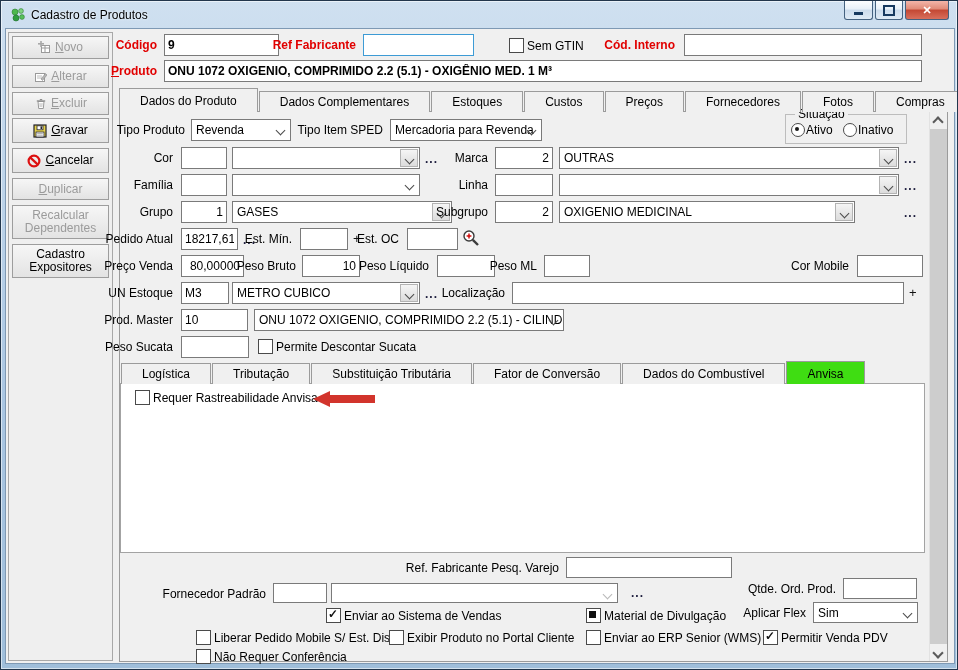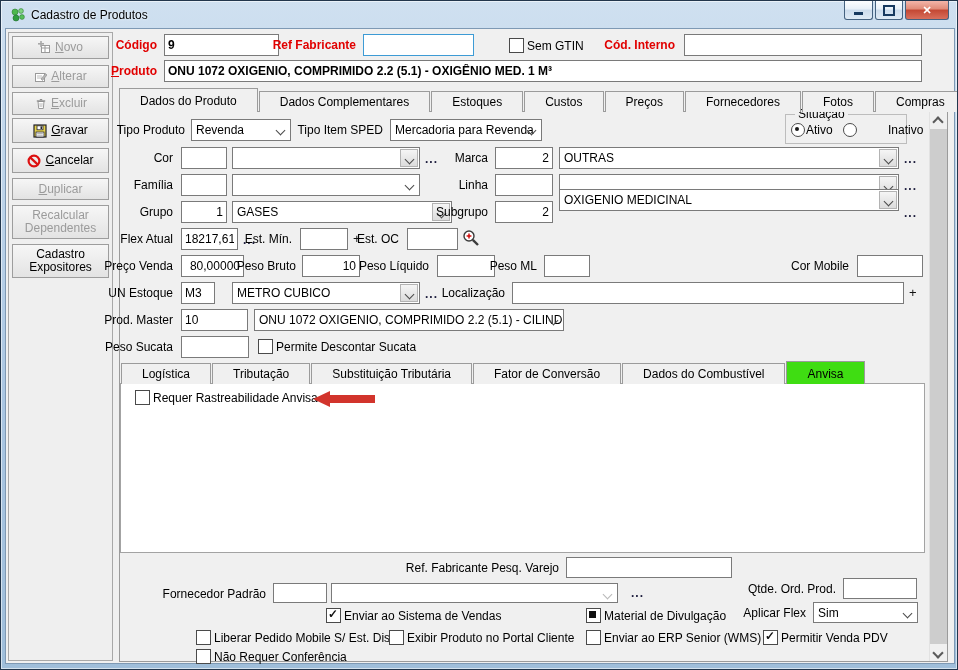--- a/index.html
+++ b/index.html
@@ -178,21 +178,21 @@
   <span class="lb" style="right:772px;top:122px">Tipo Produto</span>
   <div class="combo" style="left:190px;top:118px;width:100px"><span>Revenda</span><span class="chev"></span></div>
   <span class="lb" style="right:574px;top:122px">Tipo Item SPED</span>
   <div class="combo" style="left:389px;top:118px;width:152px"><span>Mercadoria para Revenda</span><span class="chev"></span></div>
 
   <div class="abs grp" style="left:784px;top:113px;width:122px;height:30px"></div>
   <span class="grp-legend" style="left:794px;top:106px">Situação</span>
   <span class="rd selected" style="left:790px;top:122px"></span>
   <span class="lb" style="left:805px;top:122px">Ativo</span>
   <span class="rd" style="left:842px;top:122px"></span>
-  <span class="lb" style="left:887px;top:122px">Inativo</span>
+  <span class="lb" style="left:857px;top:122px">Inativo</span>
 
   <span class="lb" style="right:784px;top:150px">Cor</span>
   <input class="tb" style="left: 180px; top: 146px; width: 46px;" value="">
   <div class="combo" style="left:231px;top:146px;width:188px"><span></span><span class="cbtn">
         <span class="chev"></span>
       </span></div>
   <span class="dots" style="left:424px;top:151px">...</span>
   <span class="lb" style="right:469px;top:150px">Marca</span>
   <input class="tb num" style="left: 494px; top: 146px; width: 58px;" value="2">
   <div class="combo" style="left:558px;top:146px;width:340px"><span>OUTRAS</span><span class="cbtn">
@@ -210,26 +210,26 @@
       </span></div>
   <span class="dots" style="left:903px;top:178px">...</span>
 
   <span class="lb" style="right:784px;top:204px">Grupo</span>
   <input class="tb num" style="left: 180px; top: 200px; width: 46px;" value="1">
   <div class="combo" style="left:231px;top:200px;width:220px"><span>GASES</span><span class="cbtn">
         <span class="chev"></span>
       </span></div>
   <span class="lb" style="right:469px;top:204px">Subgrupo</span>
   <input class="tb num" style="left: 494px; top: 200px; width: 58px;" value="2">
-  <div class="combo" style="left:558px;top:188px;width:340px"><span>OXIGENIO MEDICINAL</span><span class="cbtn">
+  <div class="combo" style="left:558px;top:200px;width:296px"><span>OXIGENIO MEDICINAL</span><span class="cbtn">
         <span class="chev"></span>
       </span></div>
   <span class="dots" style="left:903px;top:205px">...</span>
 
-  <span class="lb" style="right:784px;top:231px">Flex Atual</span>
+  <span class="lb" style="right:784px;top:231px">Pedido Atual</span>
   <input class="tb" style="left: 180px; top: 227px; width: 57px;" value="18217,61">
   <span class="dots" style="left:242px;top:232px">...</span>
   <span class="lb" style="right:665px;top:231px">Est. Mín.</span>
   <input class="tb" style="left: 299px; top: 227px; width: 48px;" value="">
   <span class="plus" style="left:352px;top:230px">+</span>
   <span class="lb" style="right:558px;top:231px">Est. OC</span>
   <input class="tb" style="left: 406px; top: 227px; width: 51px;" value="">
   <svg class="abs" style="left:461px;top:228px" width="18" height="18">
     <circle cx="7" cy="7" r="5" fill="#fff" stroke="#3b3b3b" stroke-width="1.4"></circle>
     <line x1="10.8" y1="10.8" x2="16" y2="16" stroke="#3b3b3b" stroke-width="2.4"></line>
@@ -242,21 +242,21 @@
   <span class="lb" style="right:661px;top:258px">Peso Bruto</span>
   <input class="tb num" style="left: 301px; top: 254px; width: 58px;" value="10">
   <span class="lb" style="right:528px;top:258px">Peso Líquido</span>
   <input class="tb" style="left: 436px; top: 254px; width: 58px;" value="">
   <span class="lb" style="right:420px;top:258px">Peso ML</span>
   <input class="tb" style="left: 543px; top: 254px; width: 46px;" value="">
   <span class="lb" style="right:108px;top:258px">Cor Mobile</span>
   <input class="tb" style="left: 856px; top: 254px; width: 66px;" value="">
 
   <span class="lb" style="right:784px;top:285px">UN Estoque</span>
-  <input class="tb" style="left: 180px; top: 281px; width: 34px;" value="M3">
+  <input class="tb" style="left: 180px; top: 281px; width: 48px;" value="M3">
   <div class="combo" style="left:231px;top:281px;width:188px"><span>METRO CUBICO</span><span class="cbtn">
         <span class="chev"></span>
       </span></div>
   <span class="dots" style="left:424px;top:286px">...</span>
   <span class="lb" style="right:452px;top:285px">Localização</span>
   <input class="tb" style="left: 511px; top: 281px; width: 392px;" value="">
   <span class="plus" style="left:908px;top:284px">+</span>
 
   <span class="lb" style="right:784px;top:312px">Prod. Master</span>
   <input class="tb" style="left: 180px; top: 308px; width: 67px;" value="10">

